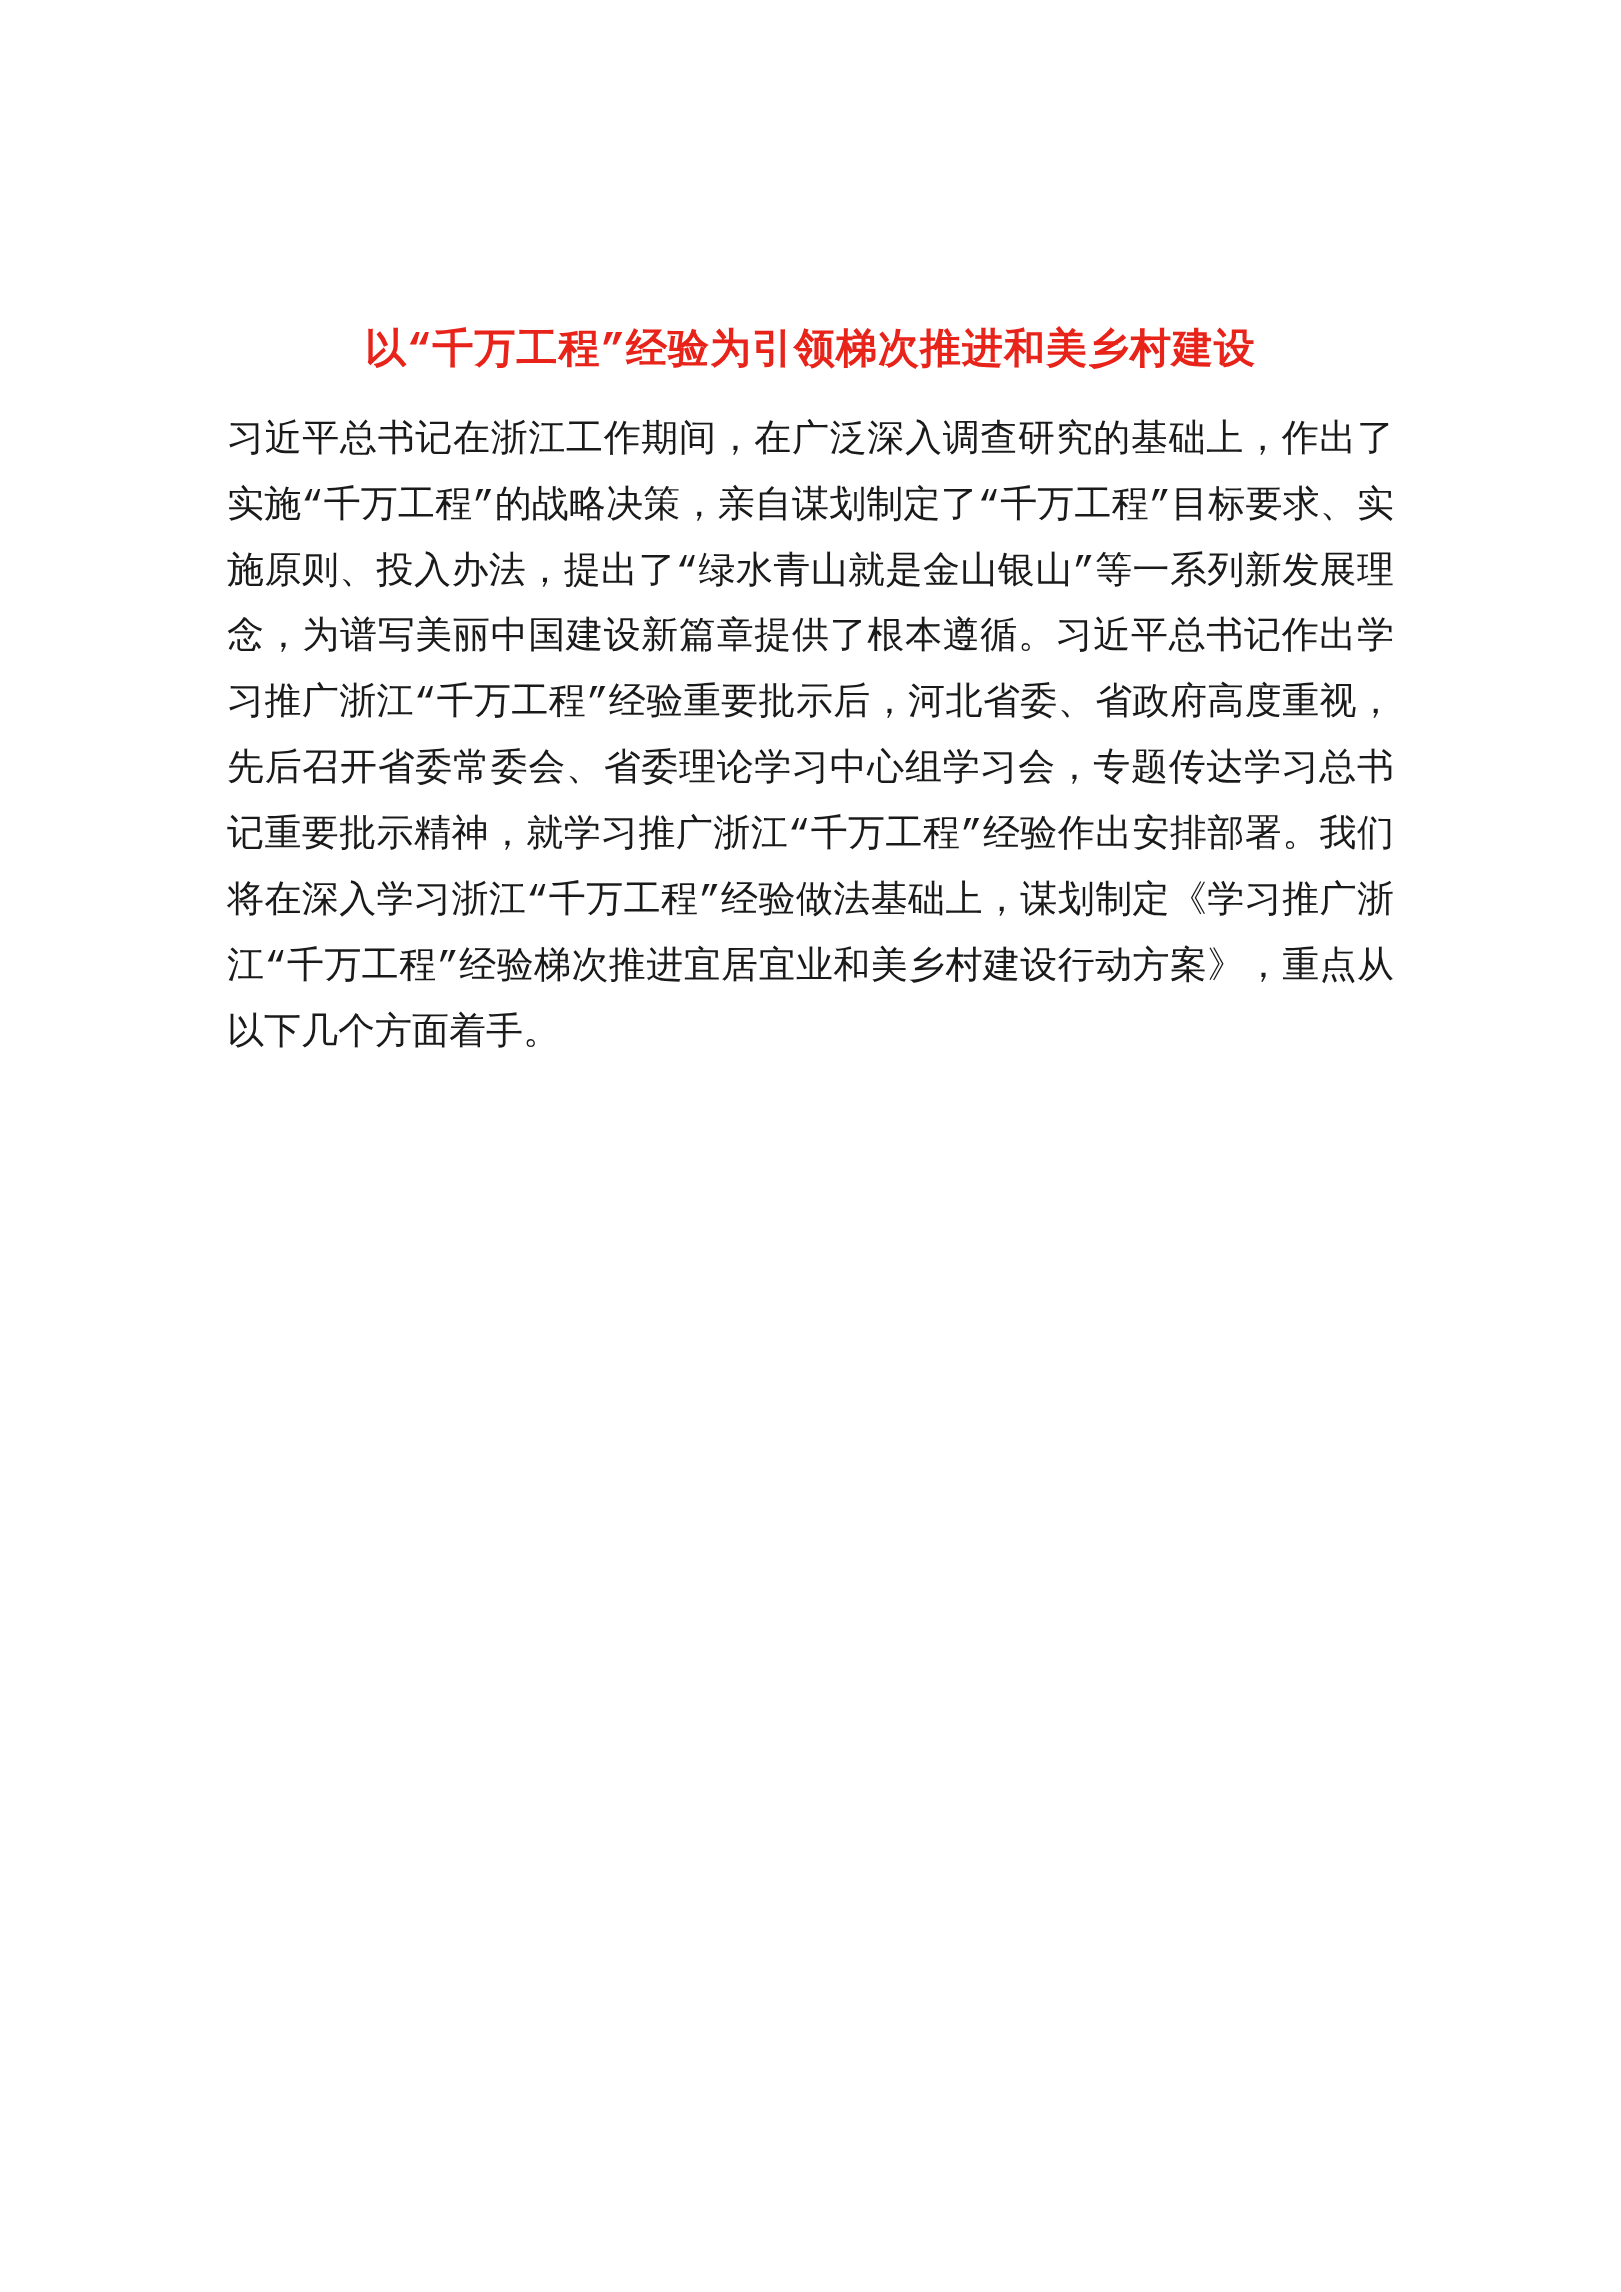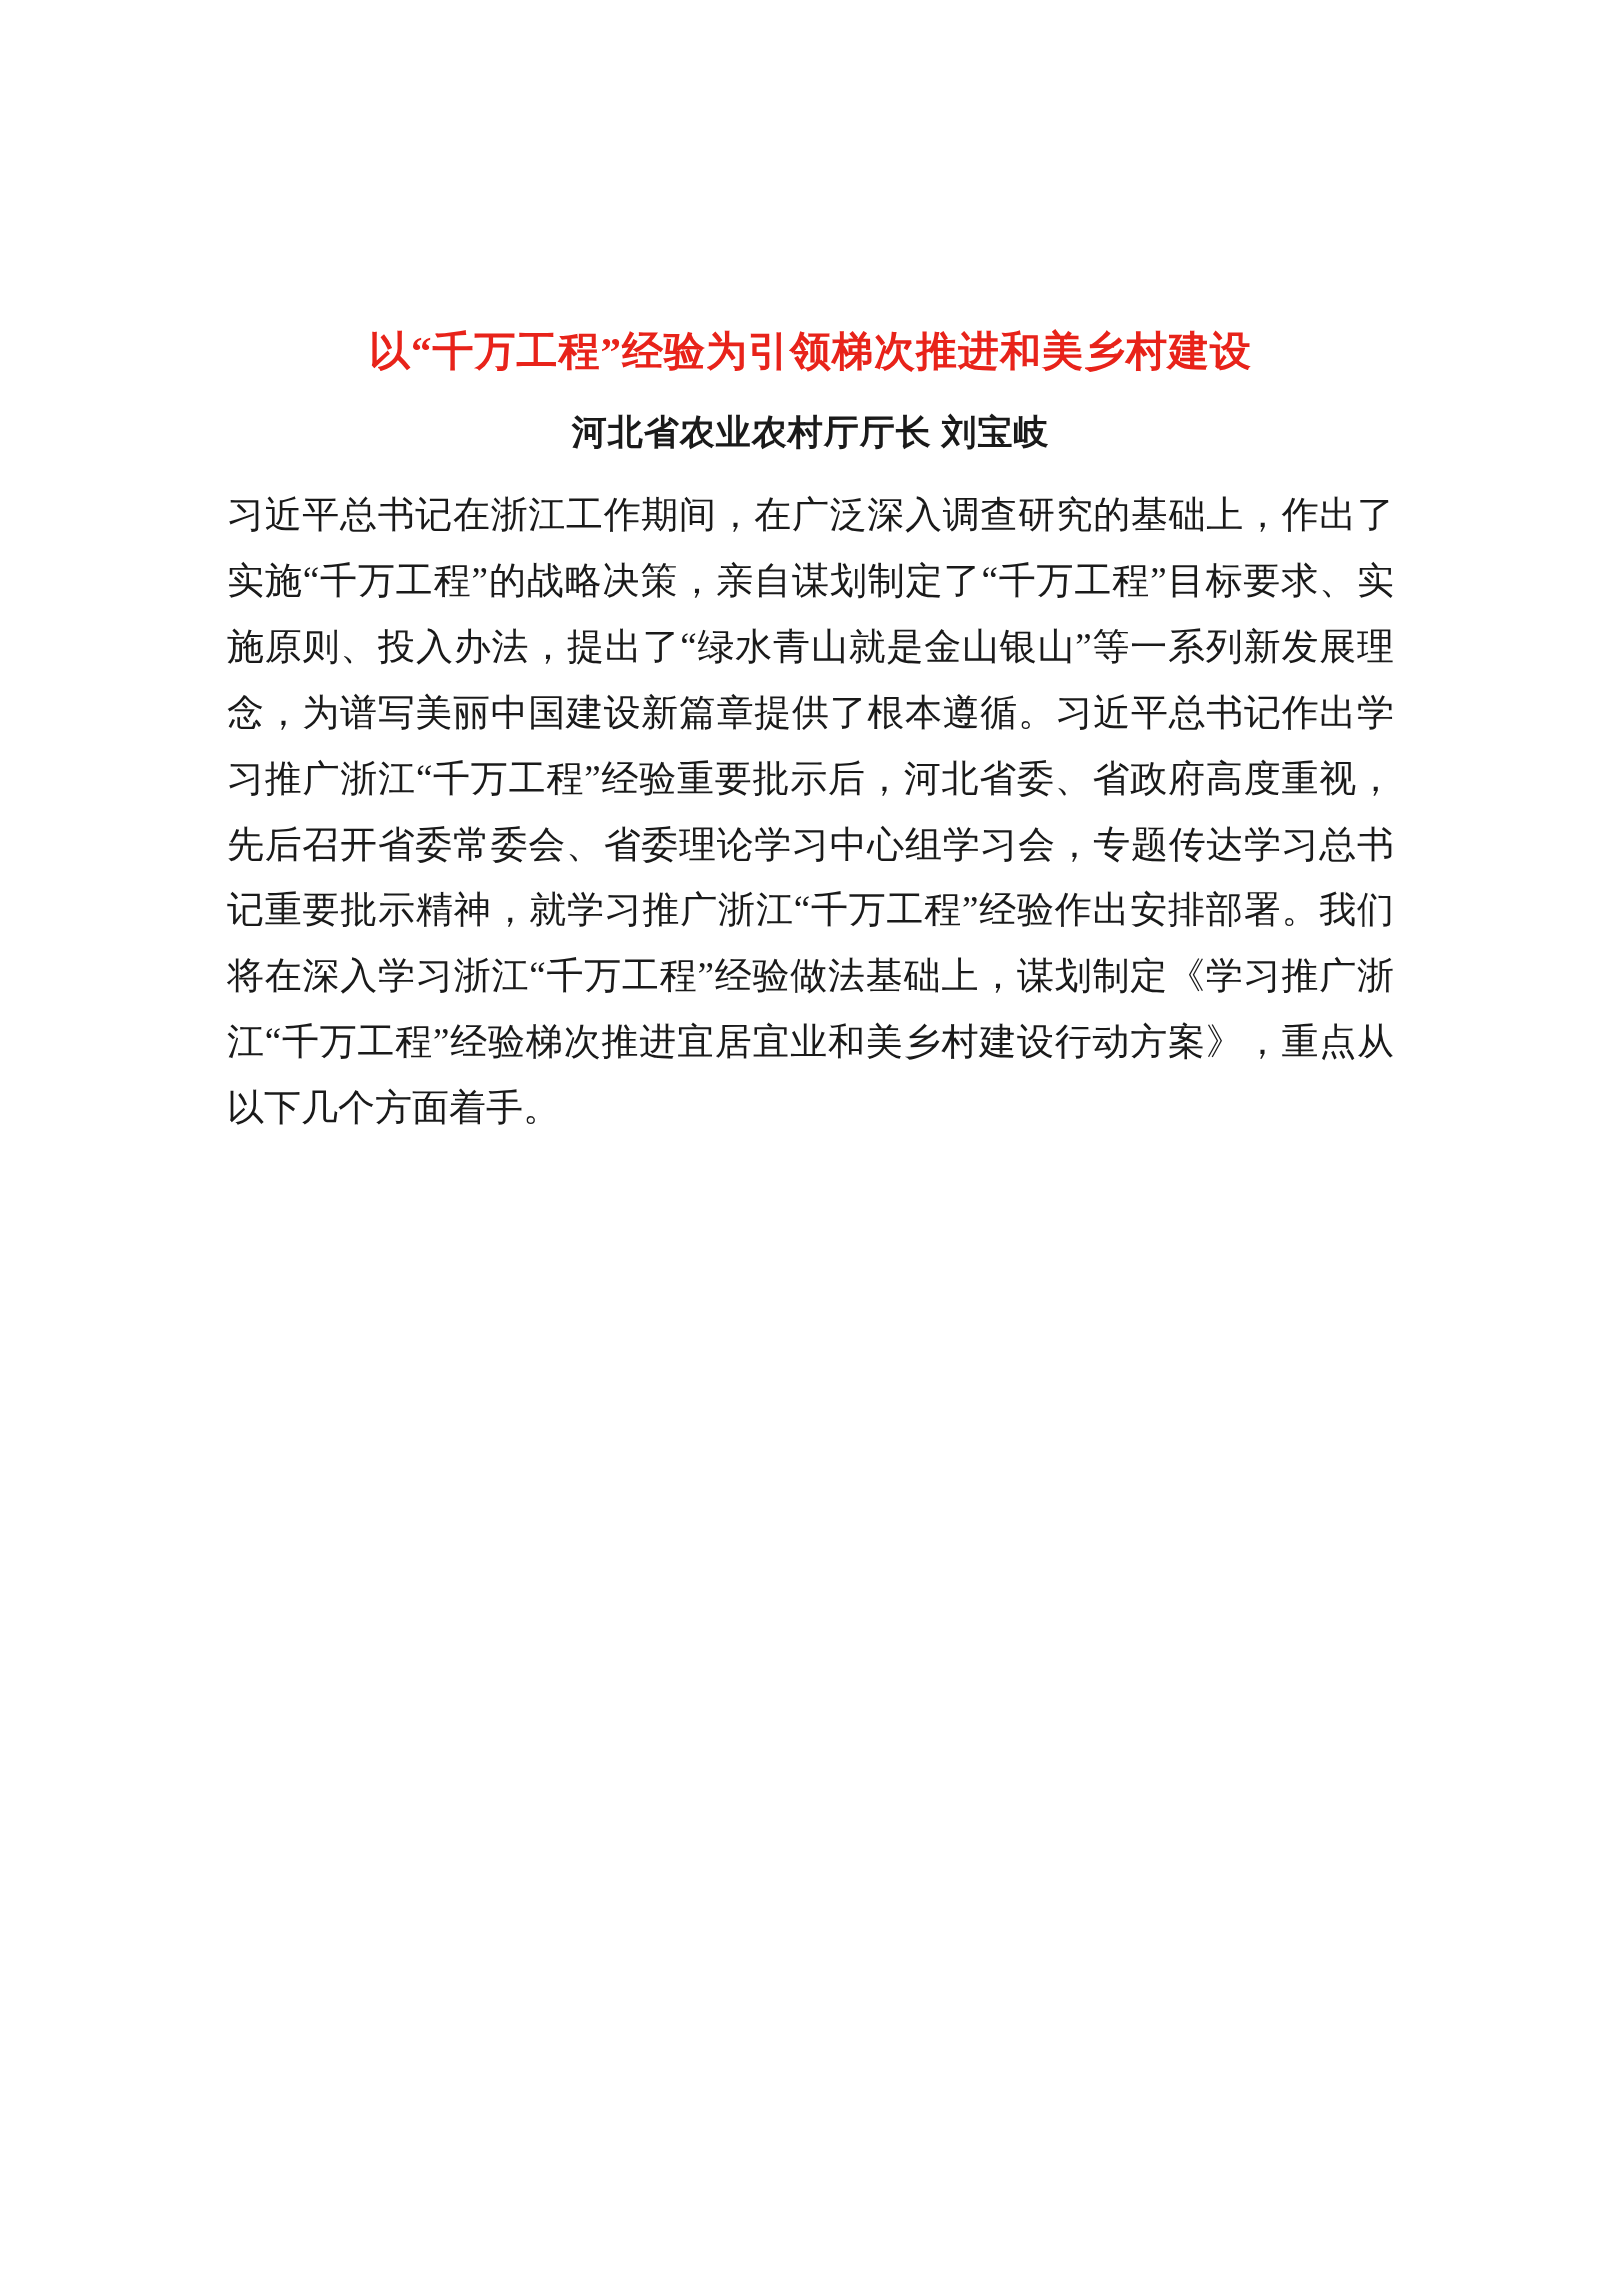--- a/index.html
+++ b/index.html
@@ -7,21 +7,21 @@
     padding: 0;
     background: #ffffff;
   }
   .page {
     width: 1621px;
     height: 1839px;
     background: #ffffff;
     position: relative;
     box-sizing: border-box;
     padding: 323px 223px 0 223px;
-    font-family: Liberation Serif, serif;
+    font-family: Liberation Mono, monospace;
   }
   .doc-title {
     color: #e8231a;
     font-size: 41px;
     font-weight: bold;
     text-align: center;
     letter-spacing: 1px;
     line-height: 1.4;
     margin: 0 0 27.4px 0;
   }
@@ -51,19 +51,18 @@
     font-weight: bold;
   }
 </style>
 </head>
 <body>
 
 <div class="page">
 
   <h1 class="doc-title">以“千万工程”经验为引领梯次推进和美乡村建设</h1>
 
-  <h2 class="doc-byline">河北省农业农村厅厅长 刘宝岐</h2>
 
   <p class="para para-indented">习近平总书记在浙江工作期间，在广泛深入调查研究的基础上，作出了实施“千万工程”的战略决策，亲自谋划制定了“千万工程”目标要求、实施原则、投入办法，提出了“绿水青山就是金山银山”等一系列新发展理念，为谱写美丽中国建设新篇章提供了根本遵循。习近平总书记作出学习推广浙江“千万工程”经验重要批示后，河北省委、省政府高度重视，先后召开省委常委会、省委理论学习中心组学习会，专题传达学习总书记重要批示精神，就学习推广浙江“千万工程”经验作出安排部署。我们将在深入学习浙江“千万工程”经验做法基础上，谋划制定《学习推广浙江“千万工程”经验梯次推进宜居宜业和美乡村建设行动方案》，重点从以下几个方面着手。</p>
 
 
 </div>
 
 
 </body></html>

